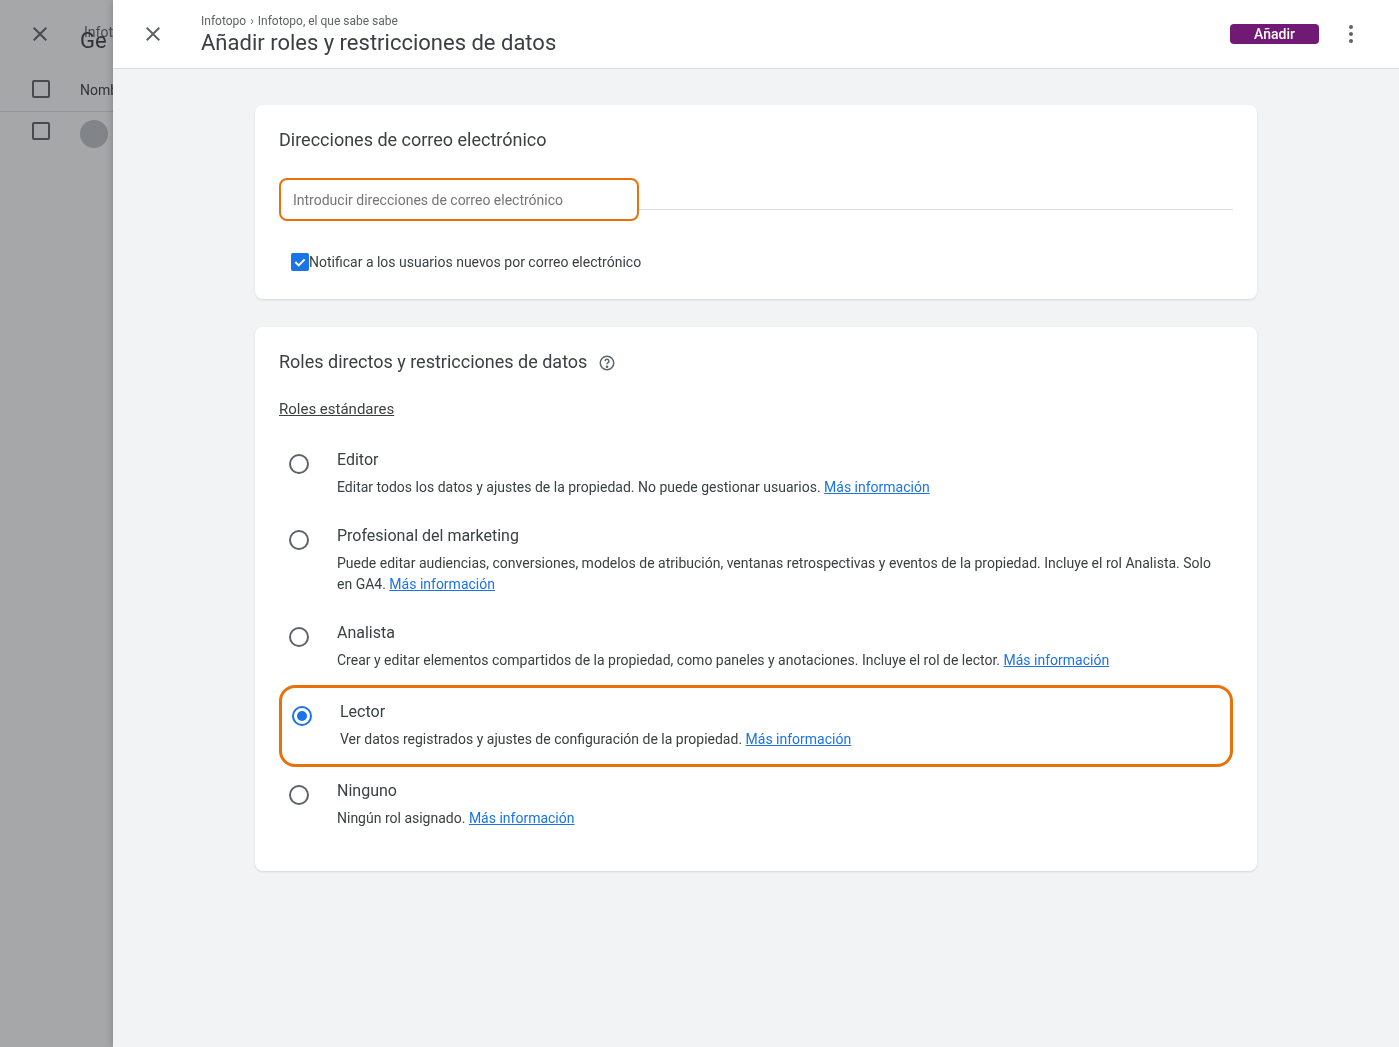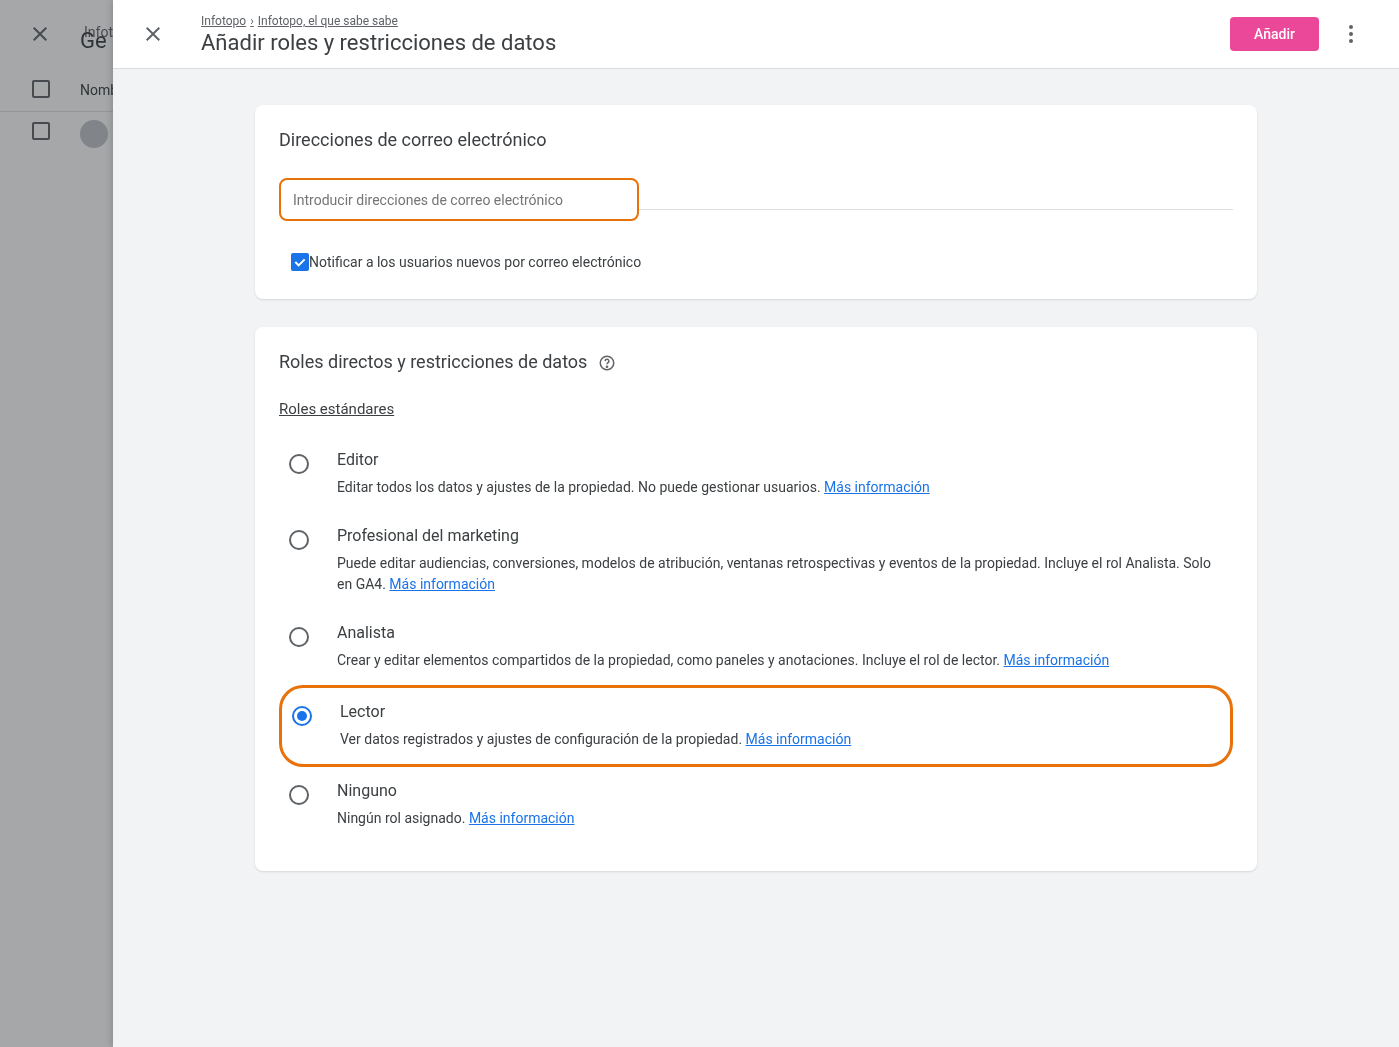--- a/index.html
+++ b/index.html
@@ -34,26 +34,26 @@
     box-shadow: -2px 0 6px rgba(0,0,0,.15);
   }
   .modal-header{
     height:69px; border-bottom:1px solid #dadce0;
     display:flex; align-items:center; padding:0 24px 0 16px;
     flex-shrink:0;
   }
   .hdr-close{width:48px;height:48px;display:flex;align-items:center;justify-content:center;color:#5f6368;border-radius:50%;cursor:pointer;}
   .hdr-close svg{width:24px;height:24px;}
   .hdr-titles{margin-left:24px;flex:1;}
-  .hdr-breadcrumb{font-size:12px;color:#5f6368;display:flex;align-items:flex-start;gap:4px;text-decoration:underline;}
+  .hdr-breadcrumb{font-size:12px;color:#5f6368;display:flex;align-items:flex-start;gap:4px;}
   .hdr-breadcrumb .chev{font-size:12px;}
   .hdr-heading{font-size:22px;color:#3c4043;margin-top:2px;}
   .hdr-add-btn{
-    background:#ec4899;color:#fff;border:none;border-radius:4px;
-    padding:0 24px;height:34px;font-size:14px;font-weight:500;cursor:pointer;
+    background:#701a75;color:#fff;border:none;border-radius:4px;
+    padding:0 24px;height:20px;font-size:14px;font-weight:500;cursor:pointer;
     font-family:inherit;
   }
   .hdr-more{width:48px;height:48px;display:flex;align-items:center;justify-content:center;color:#5f6368;border-radius:50%;cursor:pointer;margin-left:8px;}
   .hdr-more svg{width:24px;height:24px;}
 
   .modal-body{flex:1;overflow-y:auto;background:#f1f3f4;padding:36px 0;}
   .card{
     width:1002px;margin:0 auto 28px auto;background:#fff;border-radius:8px;
     box-shadow:0 1px 2px rgba(60,64,67,.15);
     padding:24px 24px 28px 24px;
@@ -78,21 +78,21 @@
   .checkbox{
     width:18px;height:18px;border-radius:2px;background:#1a73e8;
     display:flex;align-items:center;justify-content:center;cursor:pointer;flex-shrink:0;
   }
   .checkbox svg{width:16px;height:16px;color:#fff;}
   .notify-label{font-size:14px;color:#3c4043;}
 
   .subhead{font-size:15px;color:#3c4043;margin:16px 0 18px 0;text-decoration:underline;}
 
   .role{display:flex;align-items:flex-start;gap:28px;padding:14px 10px;border-radius:8px;}
-  .role.highlight{border:3px solid #e8710a;border-radius:24px;}
+  .role.highlight{border:3px solid #e8710a;border-radius:16px;}
   .radio{width:20px;height:20px;border:2px solid #5f6368;border-radius:50%;margin-top:4px;flex-shrink:0;cursor:pointer;position:relative;}
   .radio.selected{border-color:#1a73e8;}
   .radio.selected::after{content:"";position:absolute;left:3px;top:3px;width:10px;height:10px;border-radius:50%;background:#1a73e8;}
   .role-body{flex:1;}
   .role-name{font-size:16px;color:#3c4043;margin-bottom:8px;}
   .role-desc{font-size:14px;color:#3c4043;line-height:1.5;}
   .role-desc a, .link{color:#1a73e8;text-decoration:underline;cursor:pointer;}
 </style>
 </head>
 <body>

